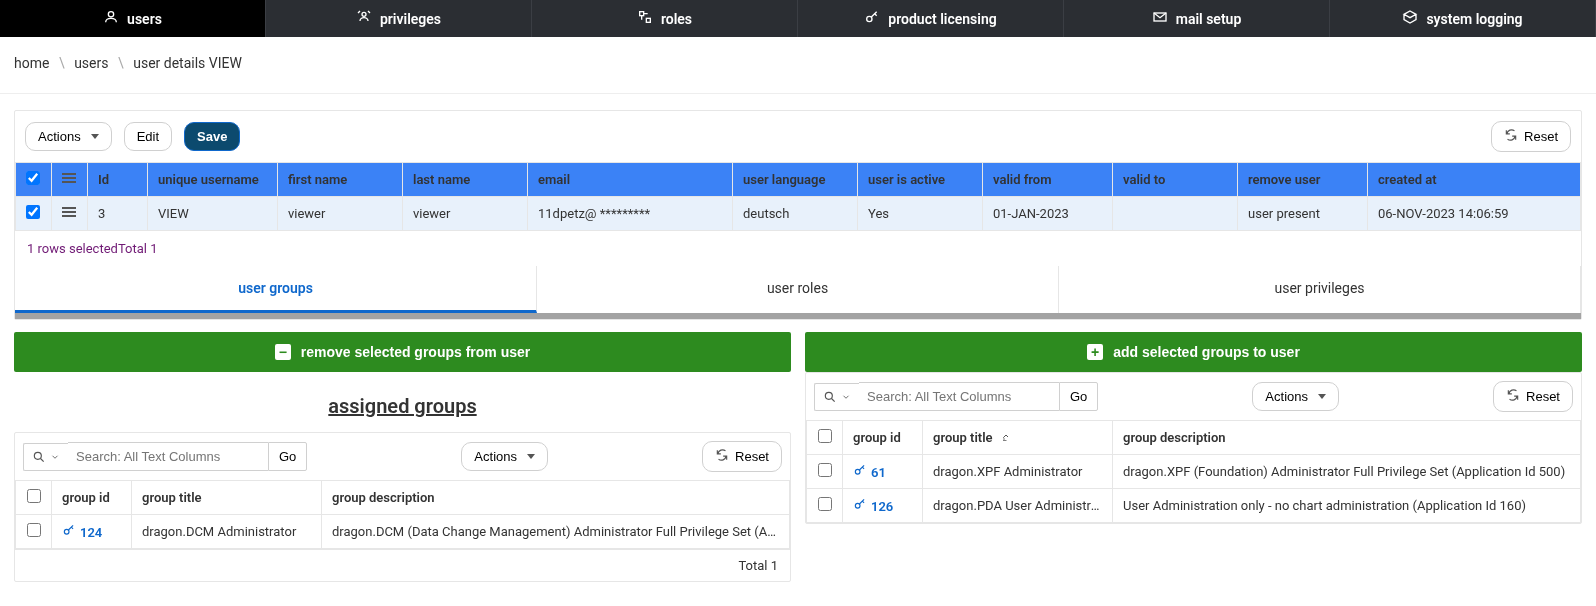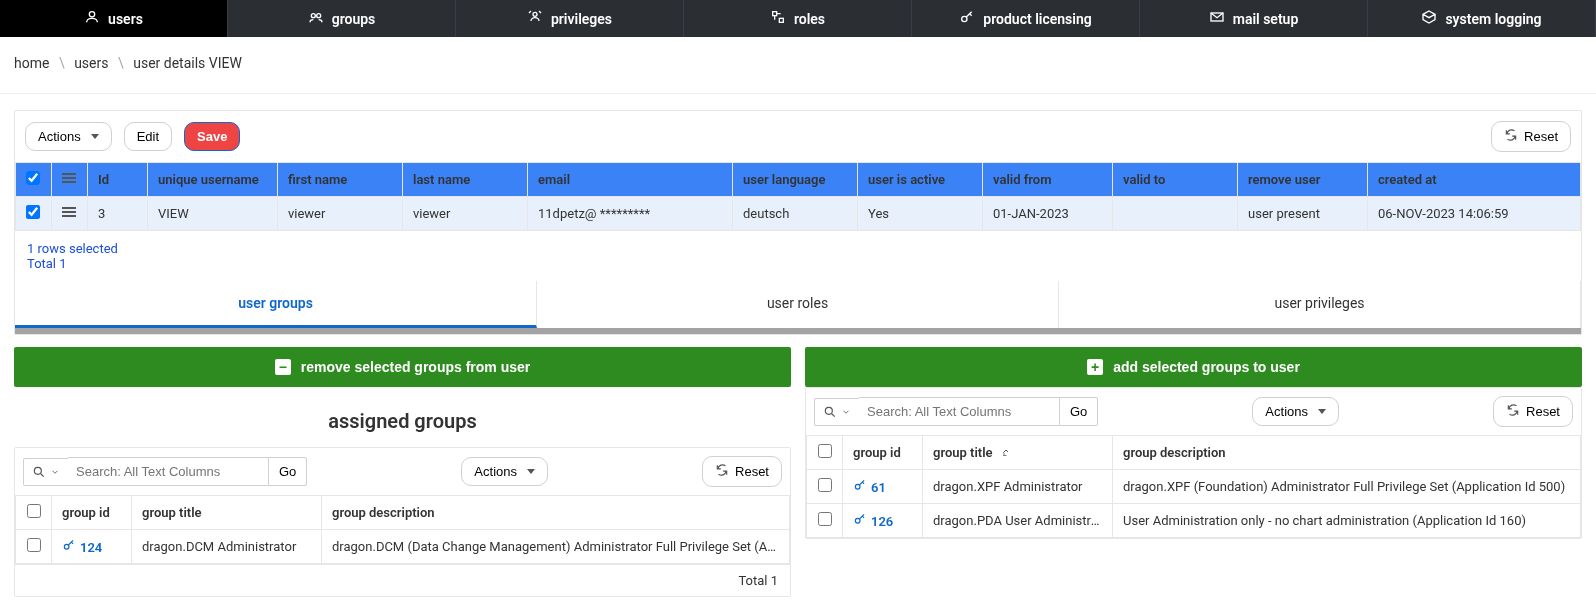--- a/index.html
+++ b/index.html
@@ -64,21 +64,21 @@
     background: #fff;
     padding: 6px 12px;
     border-radius: 10px;
     font-size: 13px;
     cursor: pointer;
     display: inline-flex;
     align-items: center;
     gap: 6px;
   }
   .btn-primary {
-    background: #ef4444;
+    background: #0c4a6e;
     border-color: #0F68CC;
     color: #fff;
     font-weight: 600;
   }
   .chev-down::after {
     content: "";
     display: inline-block;
     border-left: 4px solid transparent;
     border-right: 4px solid transparent;
     border-top: 5px solid #555;
@@ -99,22 +99,21 @@
   }
   .user-table th { font-weight: 600; background: #3b82f6; }
   .user-table tbody tr { background: #e8f1fb; }
   .chkcell { width: 36px; text-align: center; }
   .menucell { width: 36px; text-align: center; }
   .row-status {
     display: flex;
     justify-content: flex-start;
     padding: 10px 12px;
     font-size: 13px;
-    color: #1d4ed8;
-    flex-direction: column;
+    color: #701a75;
   }
   input[type="checkbox"] { width:14px; height:14px; cursor:pointer; }
 
   
   .subtabs {
     display: flex;
     border-bottom: 6px solid #a3a3a3;
   }
   .subtab {
     flex: 1;
@@ -157,20 +156,21 @@
     background:#fff; border-radius:2px;
     display:flex; align-items:center; justify-content:center;
     color:#2d8b1f; font-weight:700; font-size:14px; line-height:1;
   }
   .group-title {
     text-align: center;
     font-size: 20px;
     font-weight: 600;
     color: #333;
     margin: 22px 0 14px;
+    text-decoration: underline;
   }
   .group-box {
     border: 1px solid #e6e6e6;
     border-radius: 2px;
   }
   .gb-toolbar {
     display: flex;
     align-items: center;
     justify-content: space-between;
     padding: 8px;
@@ -216,28 +216,20 @@
 </head>
 <body>
 
 <div class="topnav">
   <div class="topnav-item active">
     <span><svg viewBox="0 0 24 24">
           <circle cx="12" cy="8" r="4" fill="none" stroke-width="2"></circle>
           <path d="M4 20c0-4 4-6 8-6s8 2 8 6" fill="none" stroke-width="2"></path>
         </svg></span>
     <span>users</span>
-  </div>
-  <div class="topnav-item">
-    <span><svg viewBox="0 0 24 24">
-          <circle cx="8" cy="10" r="3" fill="none" stroke-width="2"></circle>
-          <circle cx="16" cy="10" r="3" fill="none" stroke-width="2"></circle>
-          <path d="M3 20c0-3 3-4 5-4m8 0c2 0 5 1 5 4" fill="none" stroke-width="2"></path>
-        </svg></span>
-    <span>groups</span>
   </div>
   <div class="topnav-item">
     <span><svg viewBox="0 0 24 24">
           <circle cx="12" cy="8" r="3" fill="none" stroke-width="2"></circle>
           <path d="M6 18c0-3 3-5 6-5s6 2 6 5" fill="none" stroke-width="2"></path>
           <path d="M3 6l3-3M21 6l-3-3" stroke-width="2"></path>
         </svg></span>
     <span>privileges</span>
   </div>
   <div class="topnav-item">

